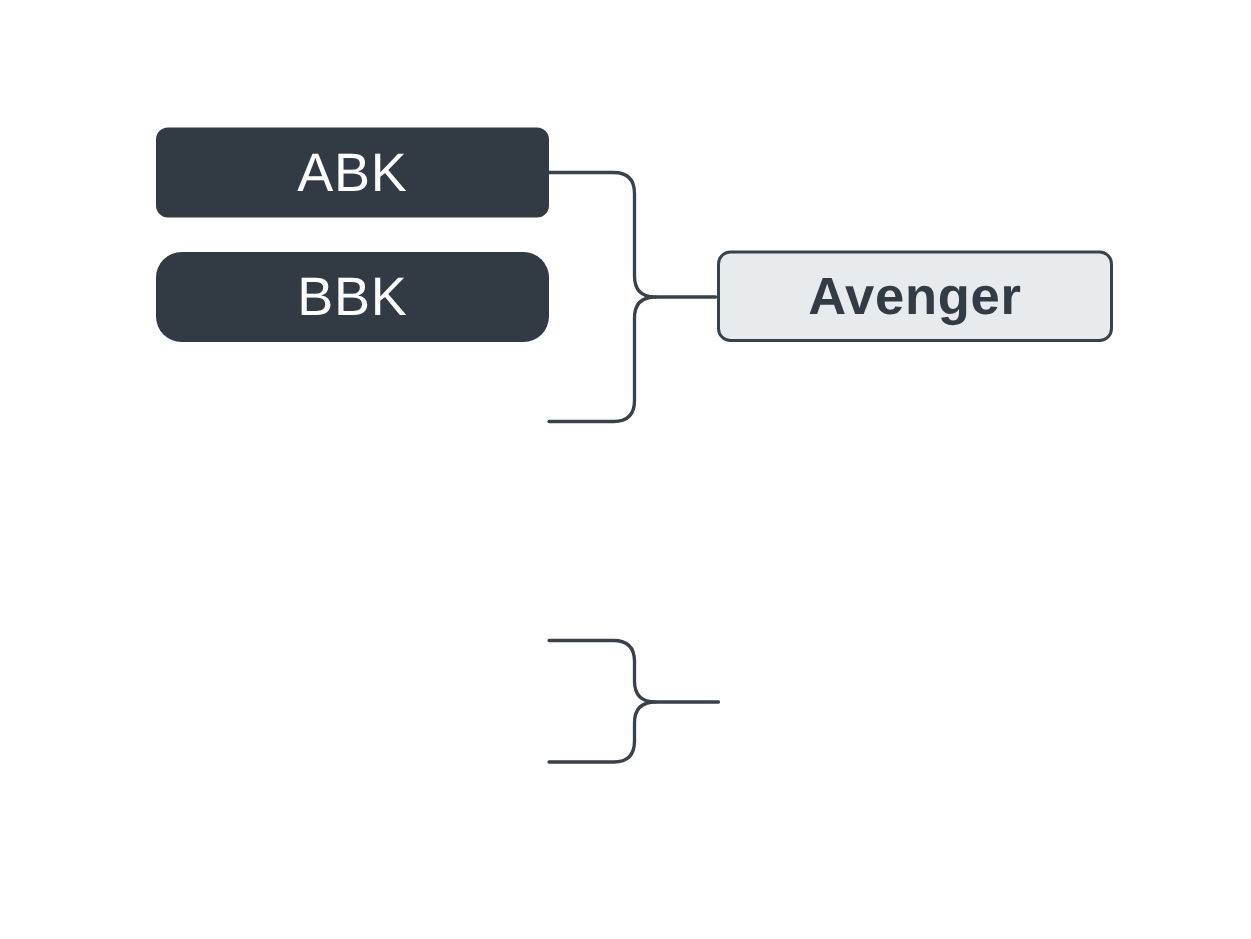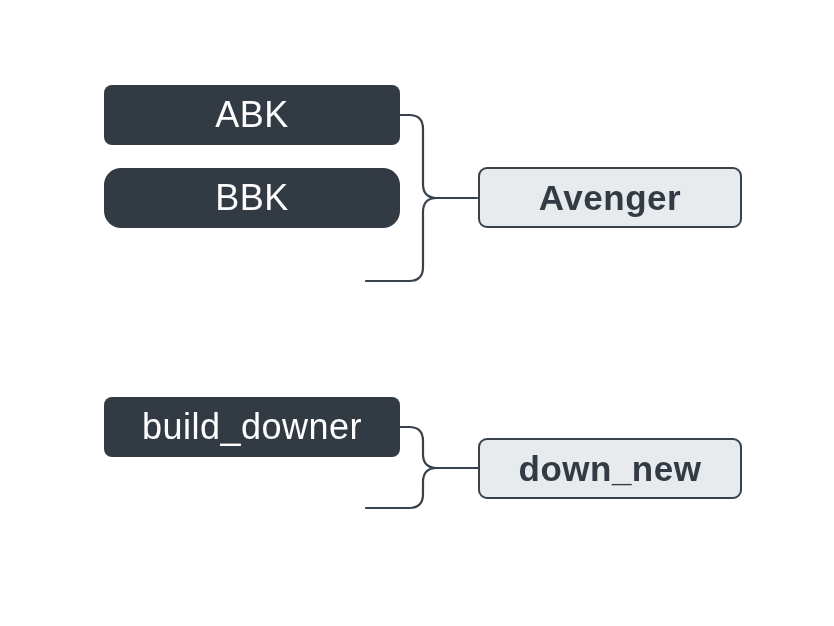--- a/index.html
+++ b/index.html
@@ -40,21 +40,21 @@
     display:flex;
     align-items:center;
     justify-content:center;
     box-sizing:border-box;
   }
   .node .lbl{
     white-space:nowrap;
   }
   .src{
     left:104px;
-    width:296px;
+    width:262px;
     height:60px;
     background:var(--source-box-bg);
     border-radius:8px;
     color:var(--source-box-text);
     font-size:36px;
     font-weight:400;
     letter-spacing:0.5px;
   }
   .tgt{
     left:478px;
@@ -94,22 +94,16 @@
 
   <div class="node src bbk">
     <span class="lbl">BBK</span>
   </div>
 
 
   <div class="node tgt avenger">
     <span class="lbl">Avenger</span>
   </div>
 
-  <div class="node src build-downer">
-    <span class="lbl">build_downer</span>
-  </div>
 
 
-  <div class="node tgt down-new">
-    <span class="lbl">down_new</span>
-  </div>
 
 </div>
 
 </body></html>

